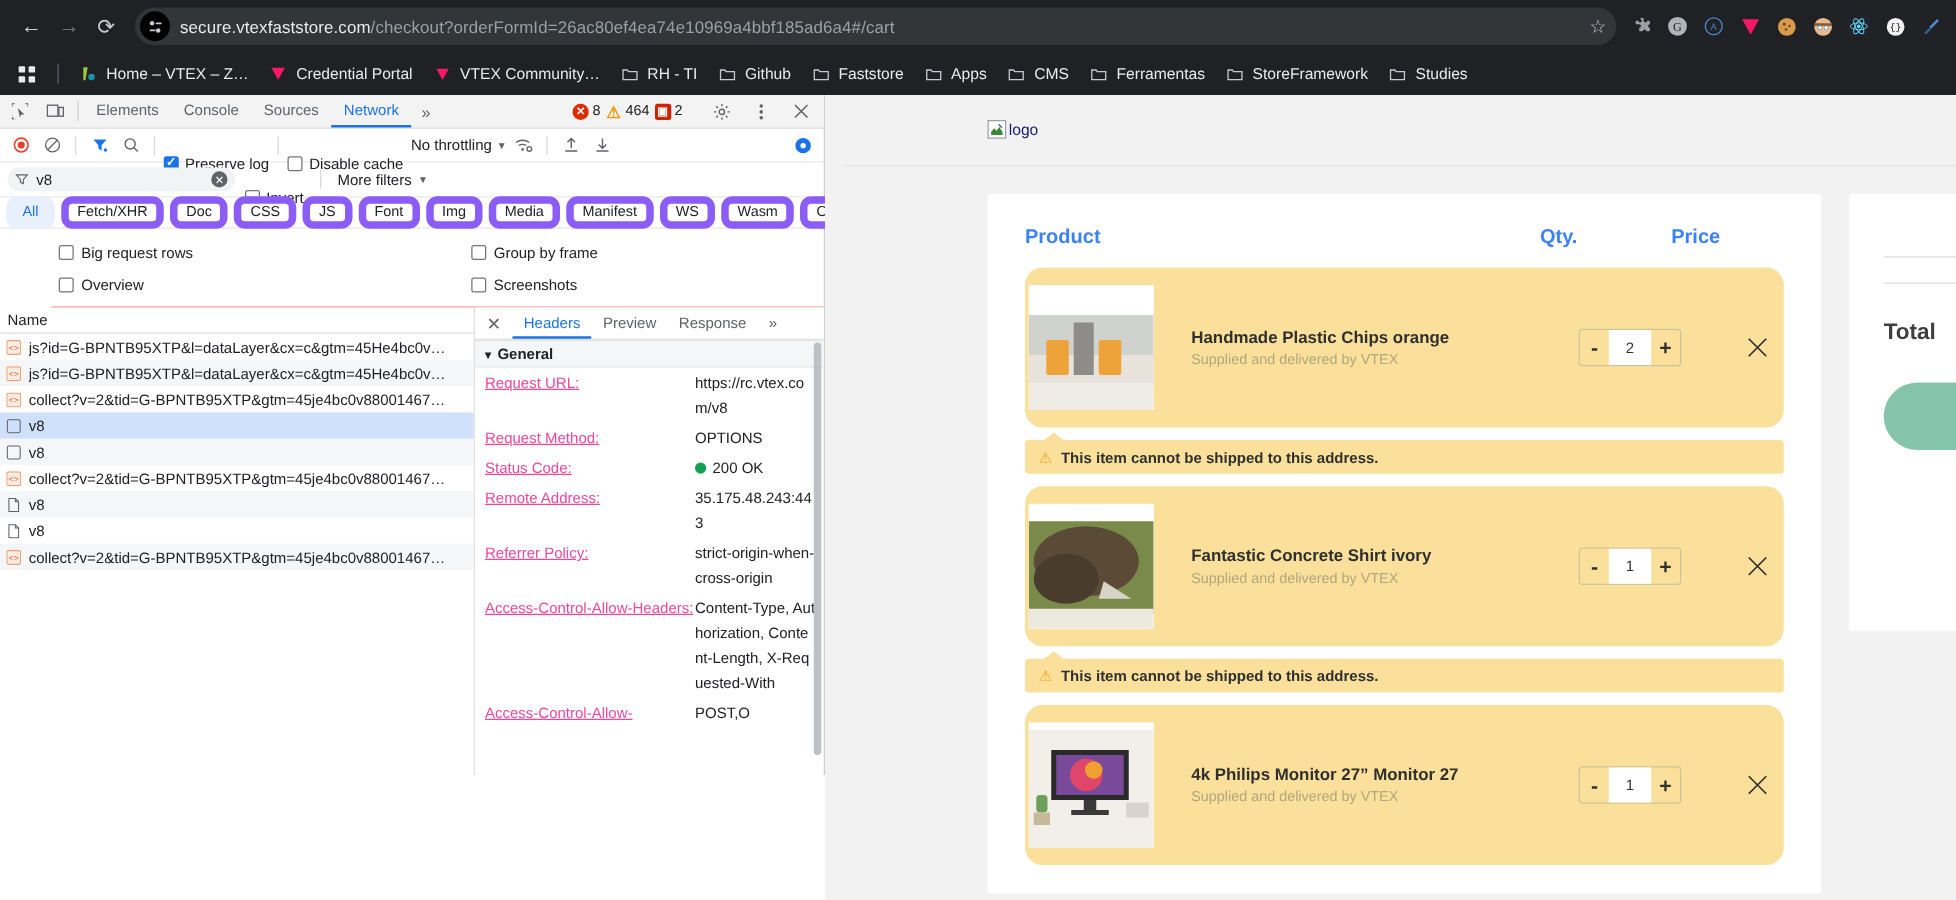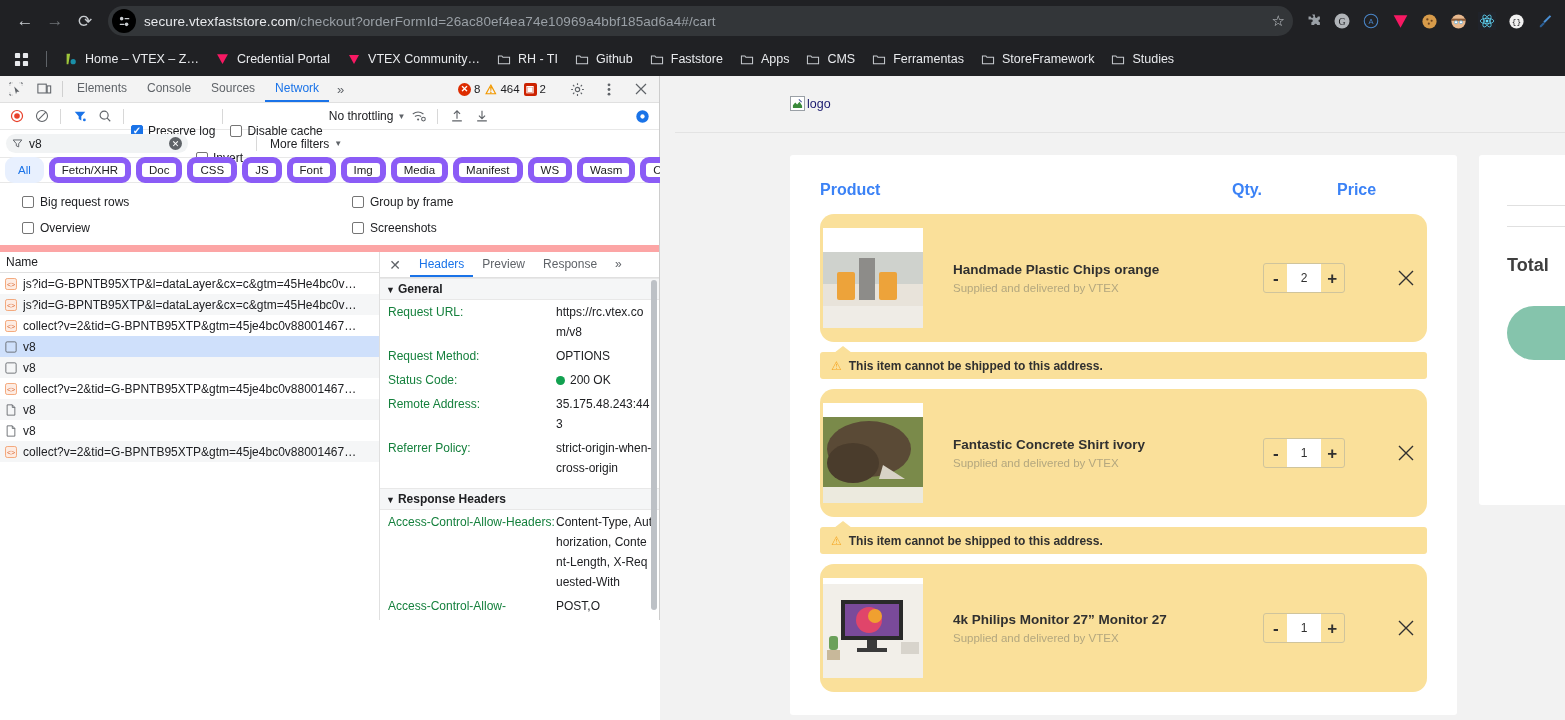--- a/index.html
+++ b/index.html
@@ -108,21 +108,21 @@
   .dt-typebar {
     height: 25px; display: flex; align-items: center; gap: 5px; padding: 0 5px;
     border-bottom: 1px solid #e8e8e8; flex: 0 0 auto;
   }
   .type-pill {
     font-size: 11.5px; padding: 1px 7px; border: 6px solid #8b5cf6; border-radius: 9px;
     color: #202124; white-space: nowrap; background:#fff;
   }
   .type-pill.active { border-color: transparent; background: #e8f0fe; color: #1a73e8; }
 
-  .dt-opts { padding: 6px 0 4px 16px; border-bottom: 7px solid #fca5a5; flex:0 0 auto;}
+  .dt-opts { padding: 6px 0 4px 0; border-bottom: 1px solid #fca5a5; flex:0 0 auto;margin-left:41px;}
   .opt-row { display: flex; height: 26px; align-items: center; }
   .opt-col { flex: 0 0 auto; display:flex; align-items:center; gap:6px; font-size:12px;}
   .opt-col.c1 { width: 330px; padding-left: 6px; }
   .opt-col.c2 { padding-left: 6px; }
 
   .dt-body { flex: 1 1 auto; display: flex; min-height: 0; }
   .req-panel { width: 380px; flex: 0 0 380px; display: flex; flex-direction: column; min-height:0;
                border-right: 1px solid #e0e0e0;}
   .req-head { height: 21px; display:flex; align-items:center; padding-left:6px; font-size:12px;
               border-bottom: 1px solid #e0e0e0; color:#202124;}
@@ -143,21 +143,21 @@
   .det-tab { padding: 0 9px; display:flex; align-items:center; font-size:12px; color:#5f6368;
              border-bottom: 2px solid transparent;}
   .det-tab.active { color:#1a73e8; border-bottom-color:#1a73e8;}
   .det-scroll { flex: 1 1 auto; overflow: hidden; position: relative; }
   .sec-head {
     background:#f5f6f7; border-bottom:1px solid #e8e8e8; border-top:1px solid #e8e8e8;
     padding: 3px 6px; font-size: 12px; font-weight: bold; color:#202124;
   }
   .sec-head .tri { font-size: 9px; margin-right: 3px; }
   .kv { display: flex; padding: 2px 6px 2px 8px; font-size: 12px; align-items: flex-start; }
-  .kv-k { width: 168px; flex: 0 0 168px; color: #15803d; line-height: 20px;}
+  .kv-k { width: 168px; flex: 0 0 168px; color: #ec4899; line-height: 20px; text-decoration: underline;}
   .kv-v { flex: 1 1 auto; color: #202124; word-break: break-all; line-height: 20px; }
   .status-dot { display:inline-block; width:9px; height:9px; border-radius:50%; background:#12a150;
                 margin-right:5px; vertical-align: middle;}
   .det-scrollbar { position:absolute; right:2px; top:2px; width:6px; height:330px;
                    background:#bdc1c6; border-radius:3px; }
 
   
   .page { flex: 1 1 auto; background: #f2f2f2; overflow: hidden; position: relative; }
   .page-header { background:#f2f2f2; padding: 20px 0 0 0; }
   .logo-box { padding-left: 130px; display:flex; align-items:center; gap:2px; }
@@ -730,23 +730,20 @@
           </div>
           <div class="kv">
             <div class="kv-k">Remote Address:</div>
             <div class="kv-v">35.175.48.243:443</div>
           </div>
           <div class="kv">
             <div class="kv-k">Referrer Policy:</div>
             <div class="kv-v">strict-origin-when-cross-origin</div>
           </div>
 
-          <div class="sec-head" style="margin-top:8px">
-            <span class="tri">▼</span><span>Response Headers</span>
-          </div>
 
           <div class="kv">
             <div class="kv-k">Access-Control-Allow-Headers:</div>
             <div class="kv-v">Content-Type, Authorization, Content-Length, X-Requested-With</div>
           </div>
           <div class="kv">
             <div class="kv-k">Access-Control-Allow-</div>
             <div class="kv-v">POST,O</div>
           </div>
 

